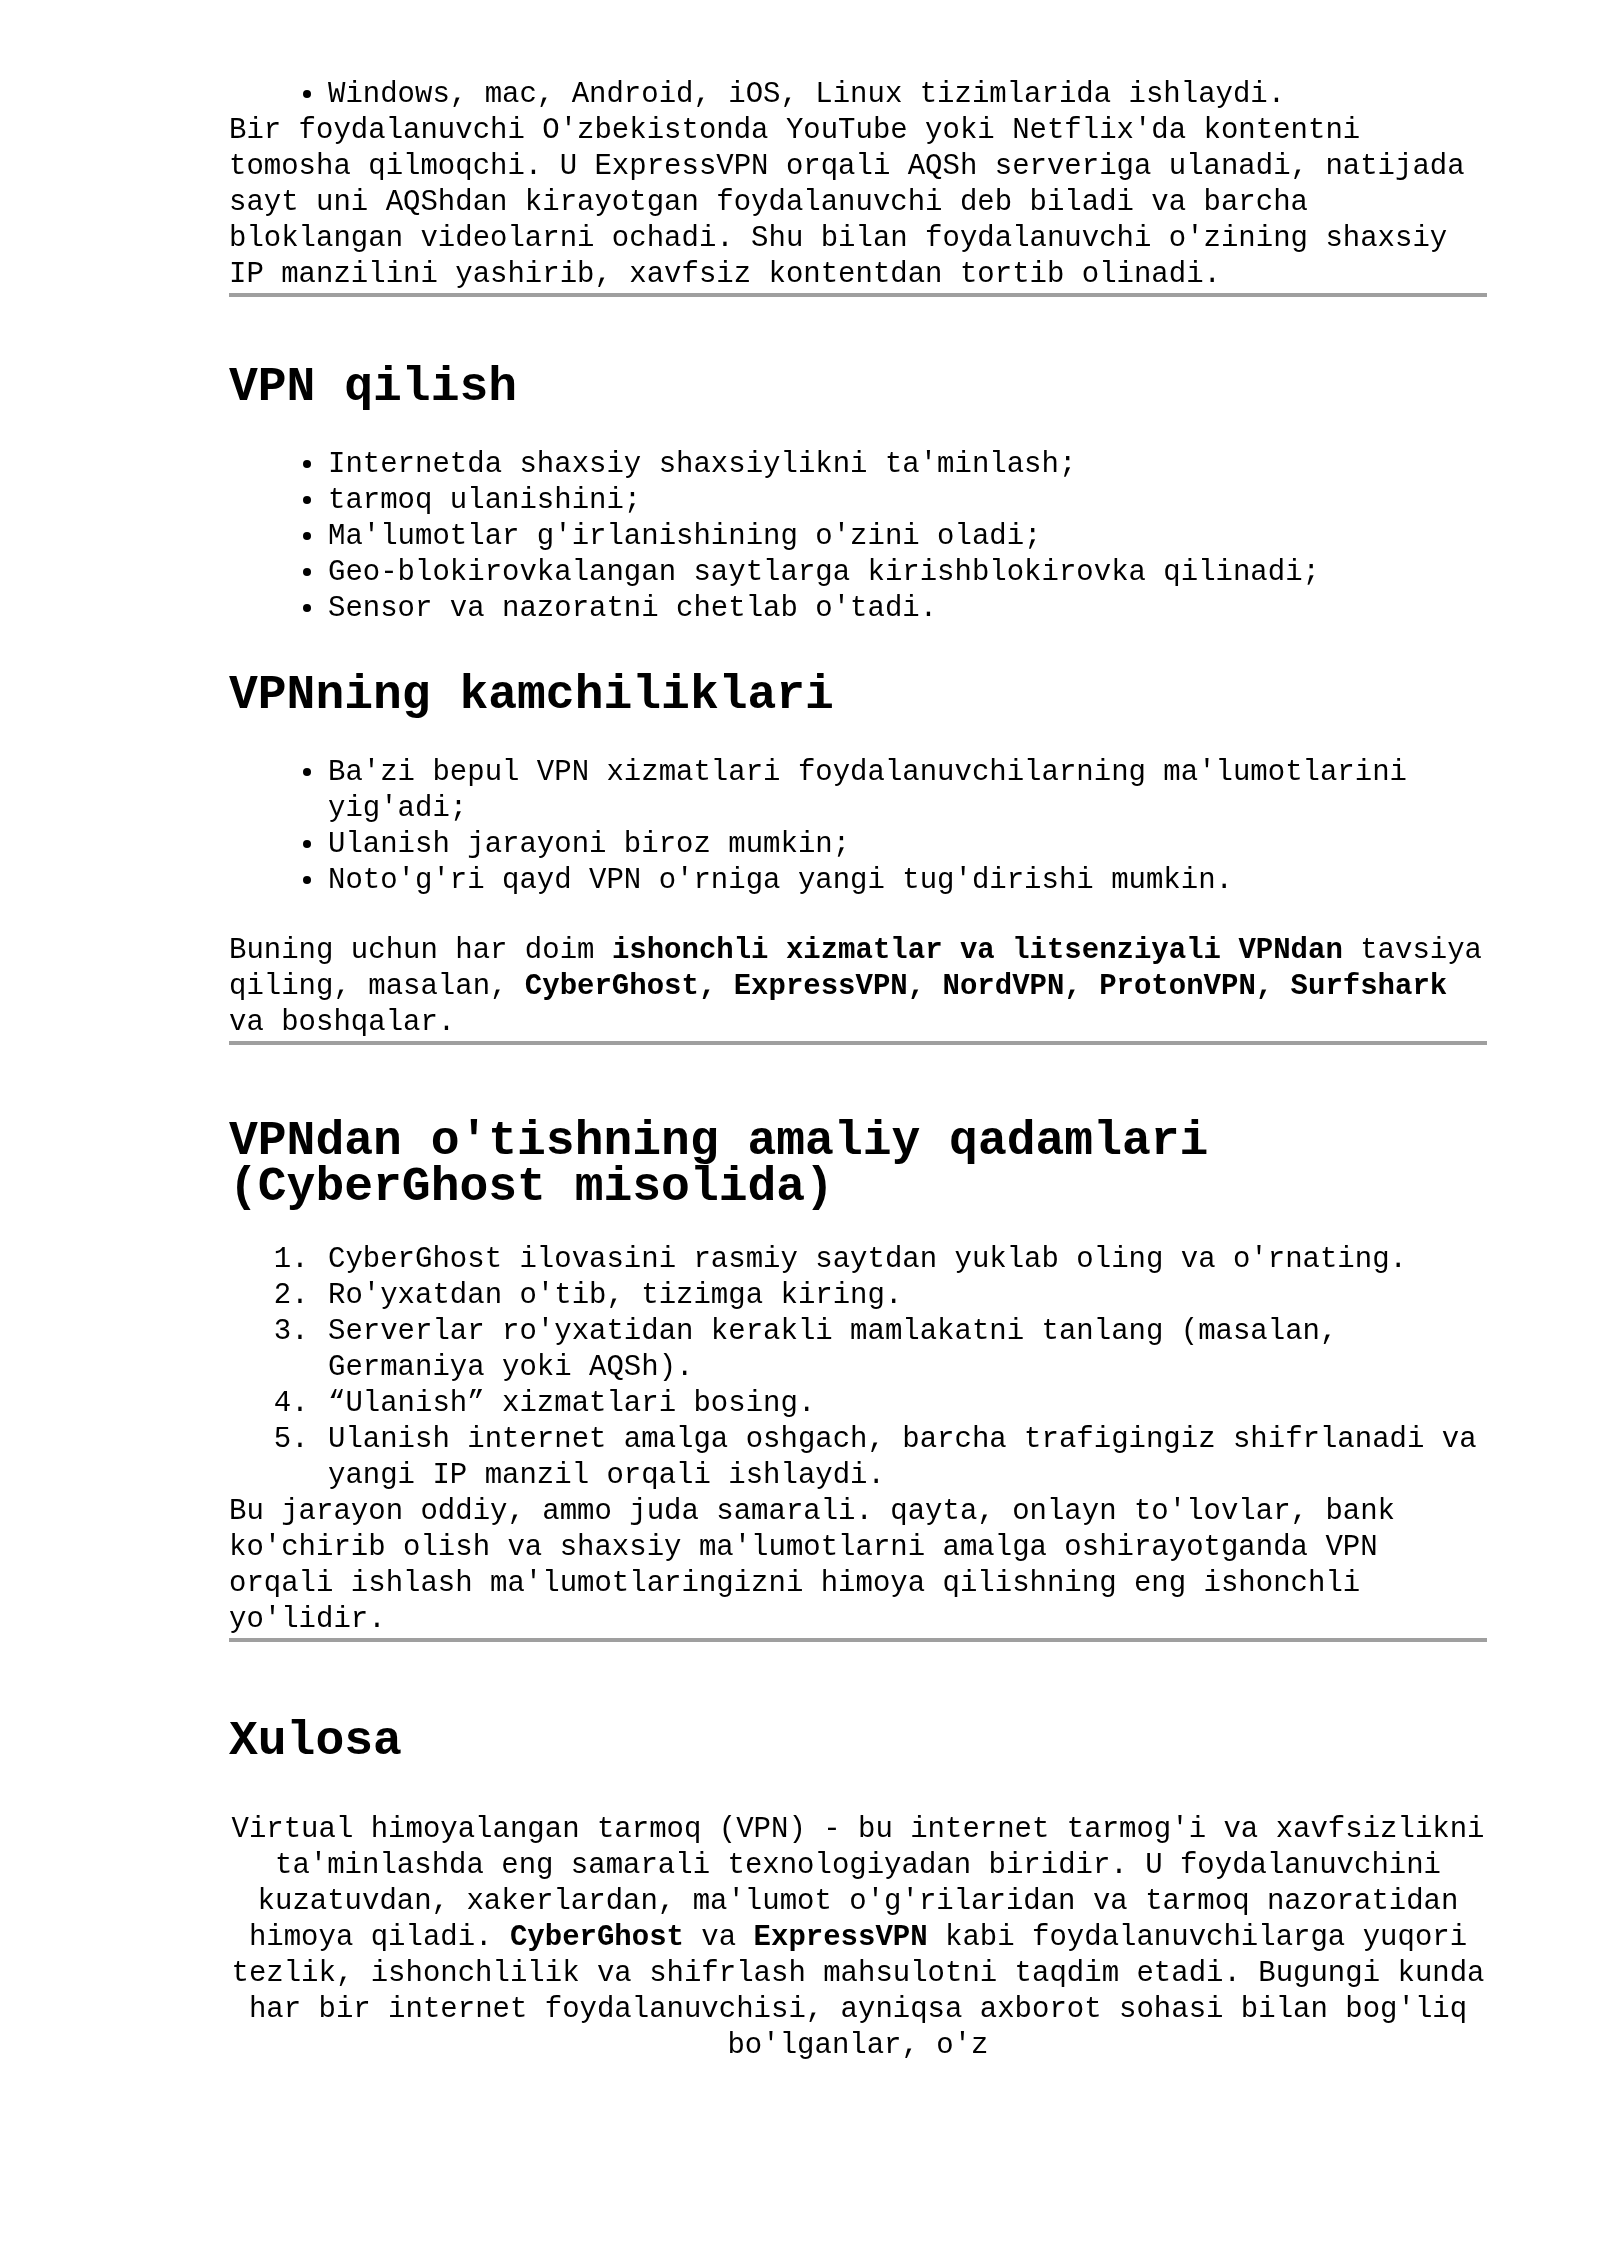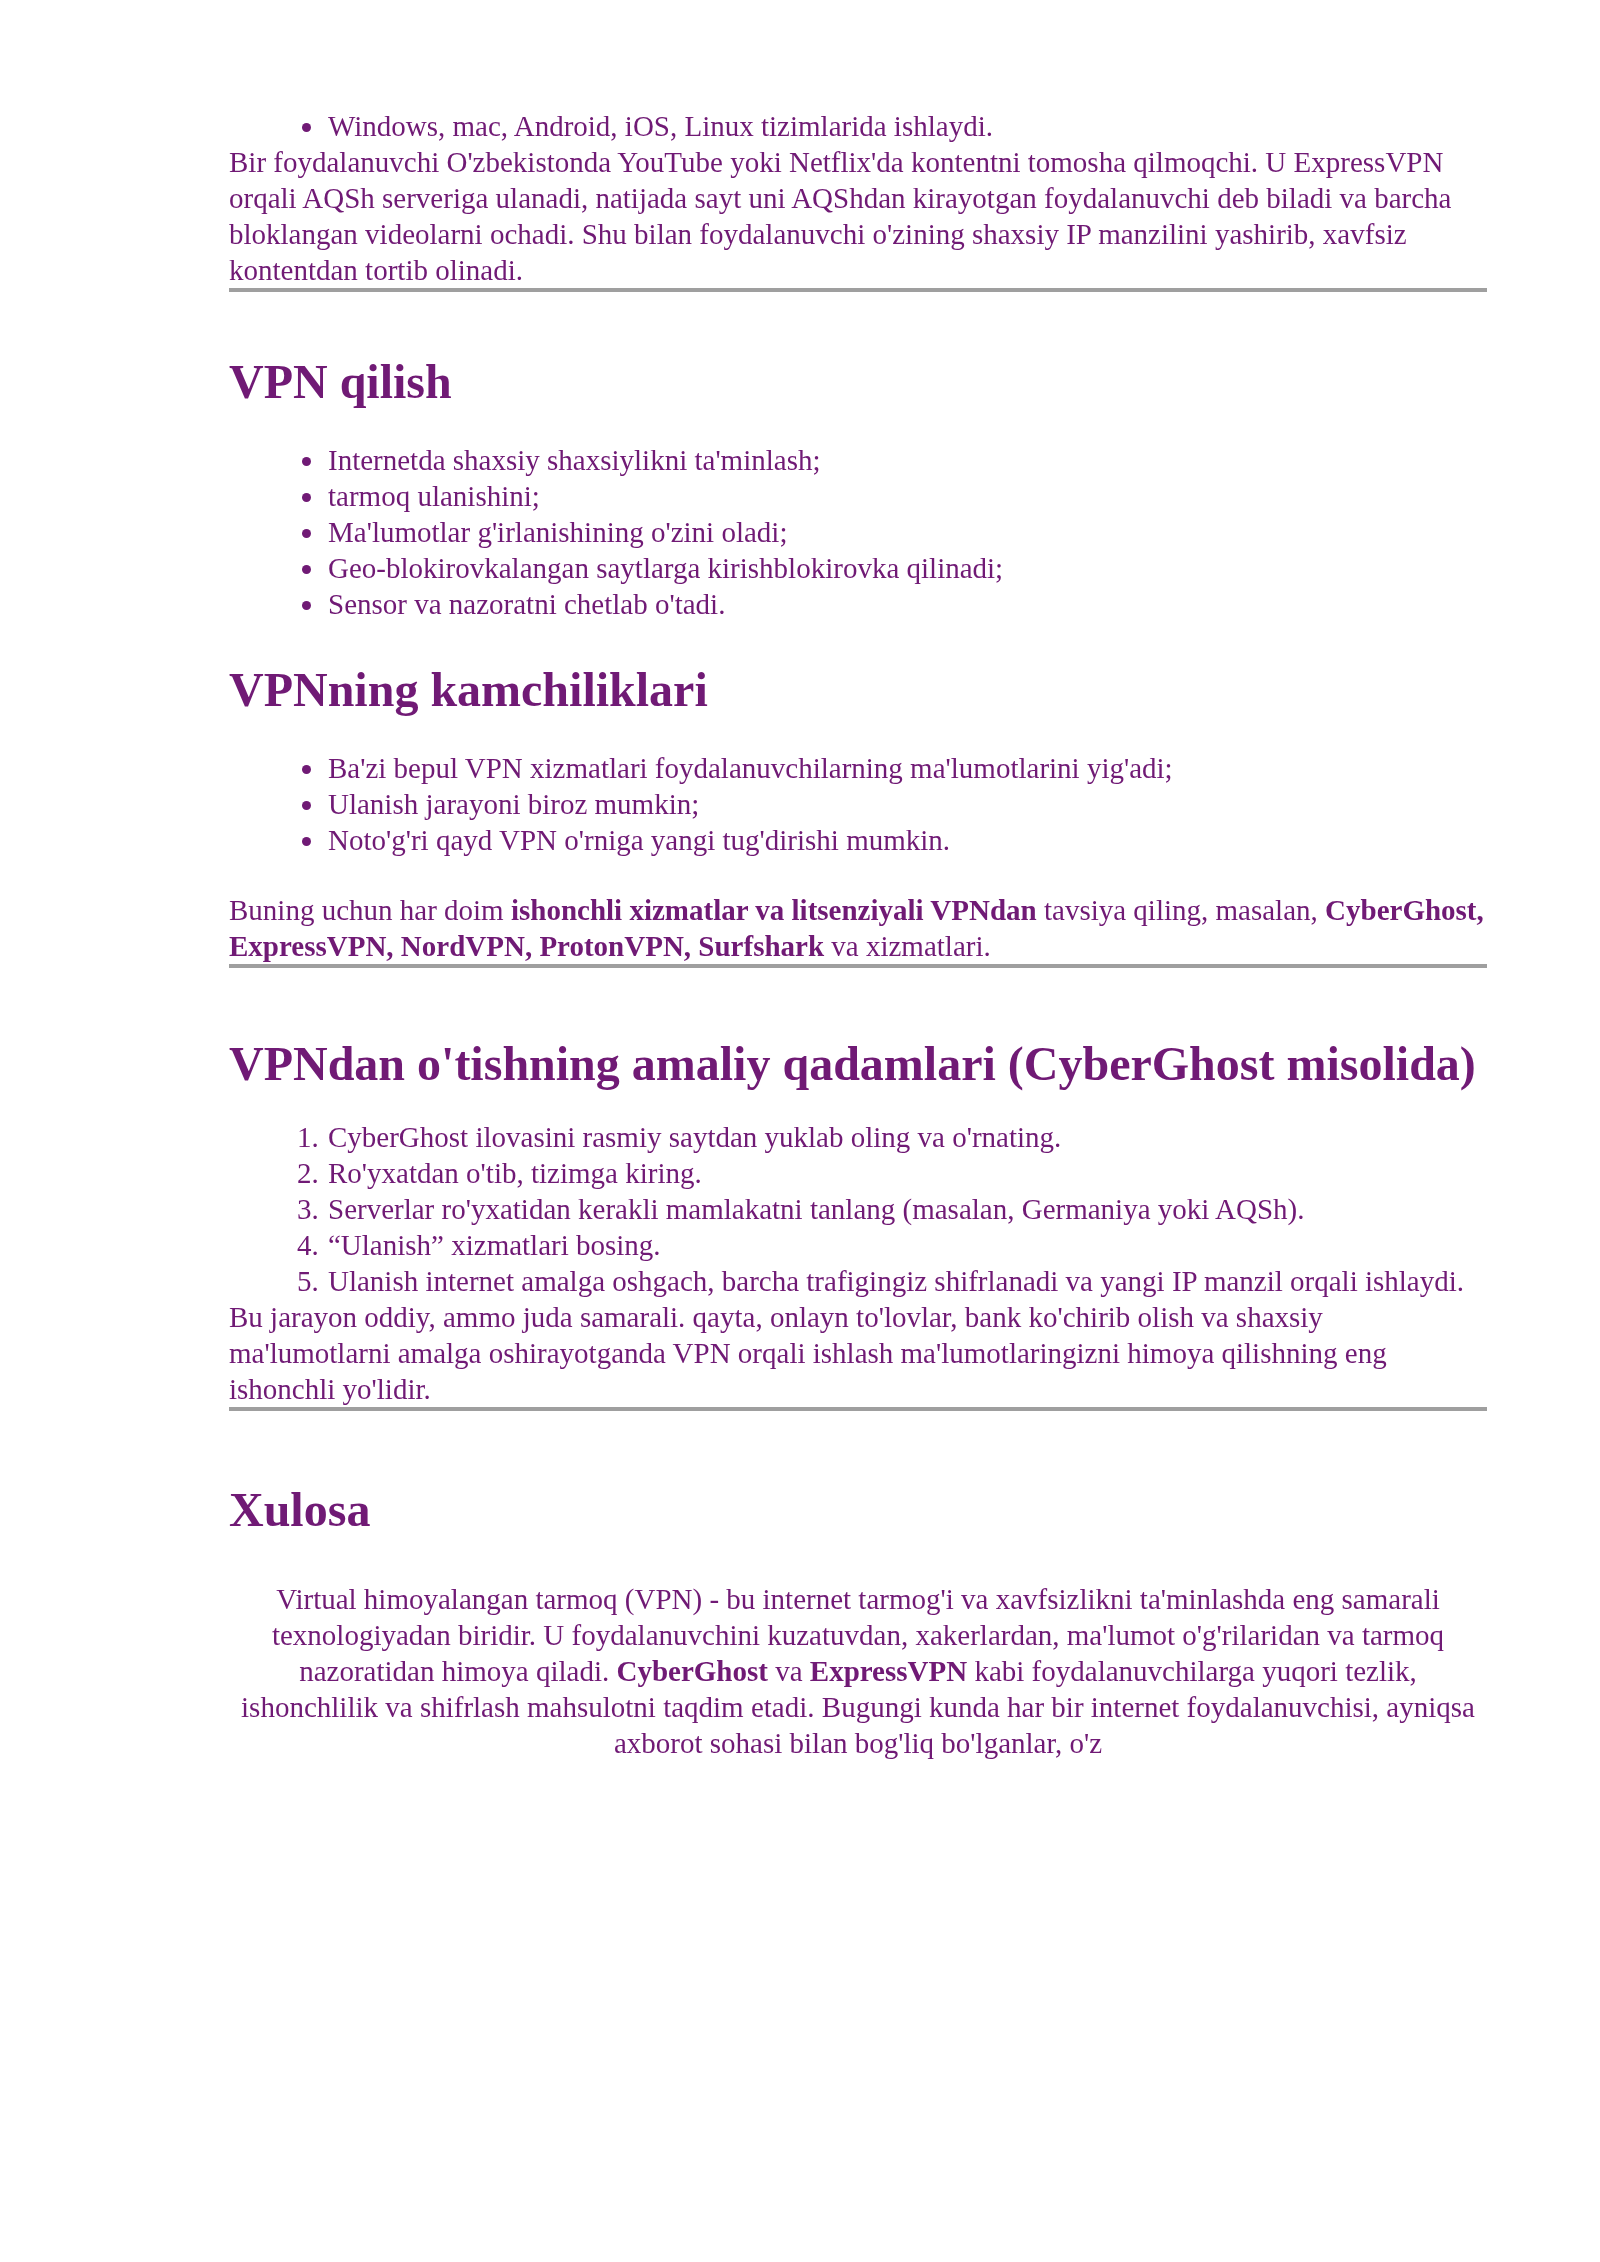--- a/index.html
+++ b/index.html
@@ -10,25 +10,25 @@
   }
   .page {
     position: relative;
     width: 1600px; height: 2262px;
     background: #ffffff;
   }
   .content {
     position: absolute;
     left: 229px; top: 0;
     width: 1258px;
-    padding-top: 108px;
-    font-family: Liberation Serif, serif;
+    padding-top: 77px;
+    font-family: Liberation Mono, monospace;
     font-size: 29px;
     line-height: 36px;
-    color: #701a75;
+    color: #000000;
   }
   p, ul, ol, h2 { margin: 0; padding: 0; }
   ul, ol { padding-left: 97px; }
   li { padding-left: 2px; }
   h2 {
     font-size: 48px;
     line-height: 46px;
     font-weight: bold;
   }
   .b, .bold { font-weight: bold; }
@@ -74,21 +74,21 @@
         <li>Sensor va nazoratni chetlab o'tadi.</li>
       </ul>
 
     <h2 class="mt45">VPNning kamchiliklari</h2>
     <ul class="mt37">
         <li>Ba'zi bepul VPN xizmatlari foydalanuvchilarning ma'lumotlarini yig'adi;</li>
         <li>Ulanish jarayoni biroz mumkin;</li>
         <li>Noto'g'ri qayd VPN o'rniga yangi tug'dirishi mumkin.</li>
       </ul>
 
-    <p class="mt34"><span>Buning uchun har doim </span><span class="b">ishonchli xizmatlar va litsenziyali VPNdan</span><span> tavsiya qiling, masalan, </span><span class="b">CyberGhost, ExpressVPN, NordVPN, ProtonVPN, Surfshark</span><span> va xizmatlari.</span></p>
+    <p class="mt34"><span>Buning uchun har doim </span><span class="b">ishonchli xizmatlar va litsenziyali VPNdan</span><span> tavsiya qiling, masalan, </span><span class="b">CyberGhost, ExpressVPN, NordVPN, ProtonVPN, Surfshark</span><span> va boshqalar.</span></p>
 
     <hr class="divider mt41">
 
     <h2 class="mt73">VPNdan o'tishning amaliy qadamlari (CyberGhost misolida)</h2>
     <ol class="mt32">
         <li>CyberGhost ilovasini rasmiy saytdan yuklab oling va o'rnating.</li>
         <li>Ro'yxatdan o'tib, tizimga kiring.</li>
         <li>Serverlar ro'yxatidan kerakli mamlakatni tanlang (masalan, Germaniya yoki AQSh).</li>
         <li>“Ulanish” xizmatlari bosing.</li>
         <li>Ulanish internet amalga oshgach, barcha trafigingiz shifrlanadi va yangi IP manzil orqali ishlaydi.</li>

